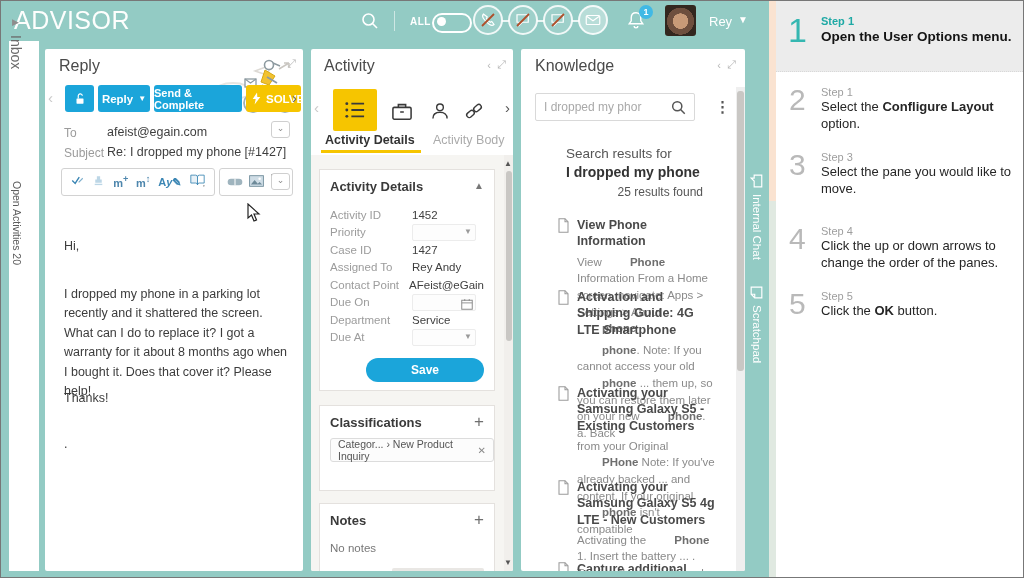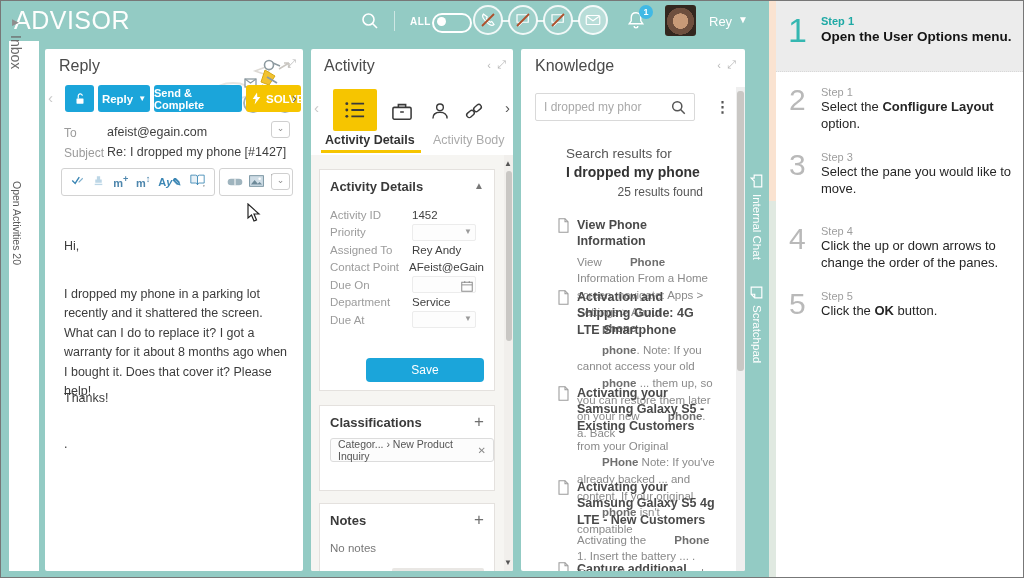--- a/index.html
+++ b/index.html
@@ -52,21 +52,21 @@
   .act-content{position:absolute;left:0;top:106px;width:202px;height:416px;background:#f6f5f2;}
   .card{position:absolute;left:8px;width:176px;background:#fff;border:1px solid #e4e1de;box-sizing:border-box;padding:9px 10px;}
   .card-title{font-size:13px;font-weight:bold;color:#3a3a3a;}
   .card-plus{position:absolute;right:10px;top:6px;font-size:17px;color:#6f6f6f;}
   .frow{display:flex;align-items:center;height:17.5px;}
   .flabel{width:82px;font-size:11.5px;color:#9c9c9c;}
   .fvalue{font-size:11.5px;color:#3f3f3f;}
   .mini-input{position:relative;width:62px;height:15px;background:#fdfdfd;border:1px solid #ececec;border-radius:2px;}
   .mini-caret{position:absolute;right:3px;top:2px;font-size:8px;color:#9a9a9a;}
   .save-btn{position:absolute;right:10px;bottom:8px;width:118px;height:24px;background:#1ba5da;color:#fff;
-    font-size:12px;font-weight:normal;text-align:center;line-height:24px;border-radius:4px;}
+    font-size:12px;font-weight:bold;text-align:center;line-height:24px;border-radius:12px;}
   .chip{position:absolute;left:10px;top:32px;height:22px;border:1px solid #dcdcdc;border-radius:3px;background:#fcfcfc;
     display:flex;align-items:center;padding:0 7px;font-size:10.5px;color:#555;}
   .delete-btn{position:absolute;right:10px;bottom:8px;width:92px;height:22px;background:#e9e7e4;color:#b7b5b2;
     font-size:12px;text-align:center;line-height:22px;border-radius:2px;}
   .scrollbar{position:absolute;width:9px;background:#f1efec;}
   .scroll-thumb{position:absolute;background:#c9c7c4;border-radius:3px;}
   .scroll-arrow{position:absolute;font-size:8px;color:#555;}
   
   .k-search{position:absolute;left:14px;top:44px;width:160px;height:28px;border:1px solid #d9d9d9;border-radius:2px;
     font-size:12px;color:#a9a9a9;padding:0 26px 0 8px;font-family:"Liberation Sans",sans-serif;box-sizing:border-box;}
@@ -302,20 +302,24 @@
               <span class="flabel">Activity ID</span>
               <span class="fvalue">1452</span>
             </div>
           <div class="frow">
               <span class="flabel">Priority</span>
             <span class="mini-input">
                 <span class="mini-caret">▼</span>
               </span>
             </div>
           <div class="frow">
+              <span class="flabel">Case ID</span>
+              <span class="fvalue">1427</span>
+            </div>
+          <div class="frow">
               <span class="flabel">Assigned To</span>
               <span class="fvalue">Rey Andy</span>
             </div>
           <div class="frow">
               <span class="flabel">Contact Point</span>
               <span class="fvalue">AFeist@eGain</span>
             </div>
           <div class="frow">
               <span class="flabel">Due On</span>
             <span class="mini-input">

